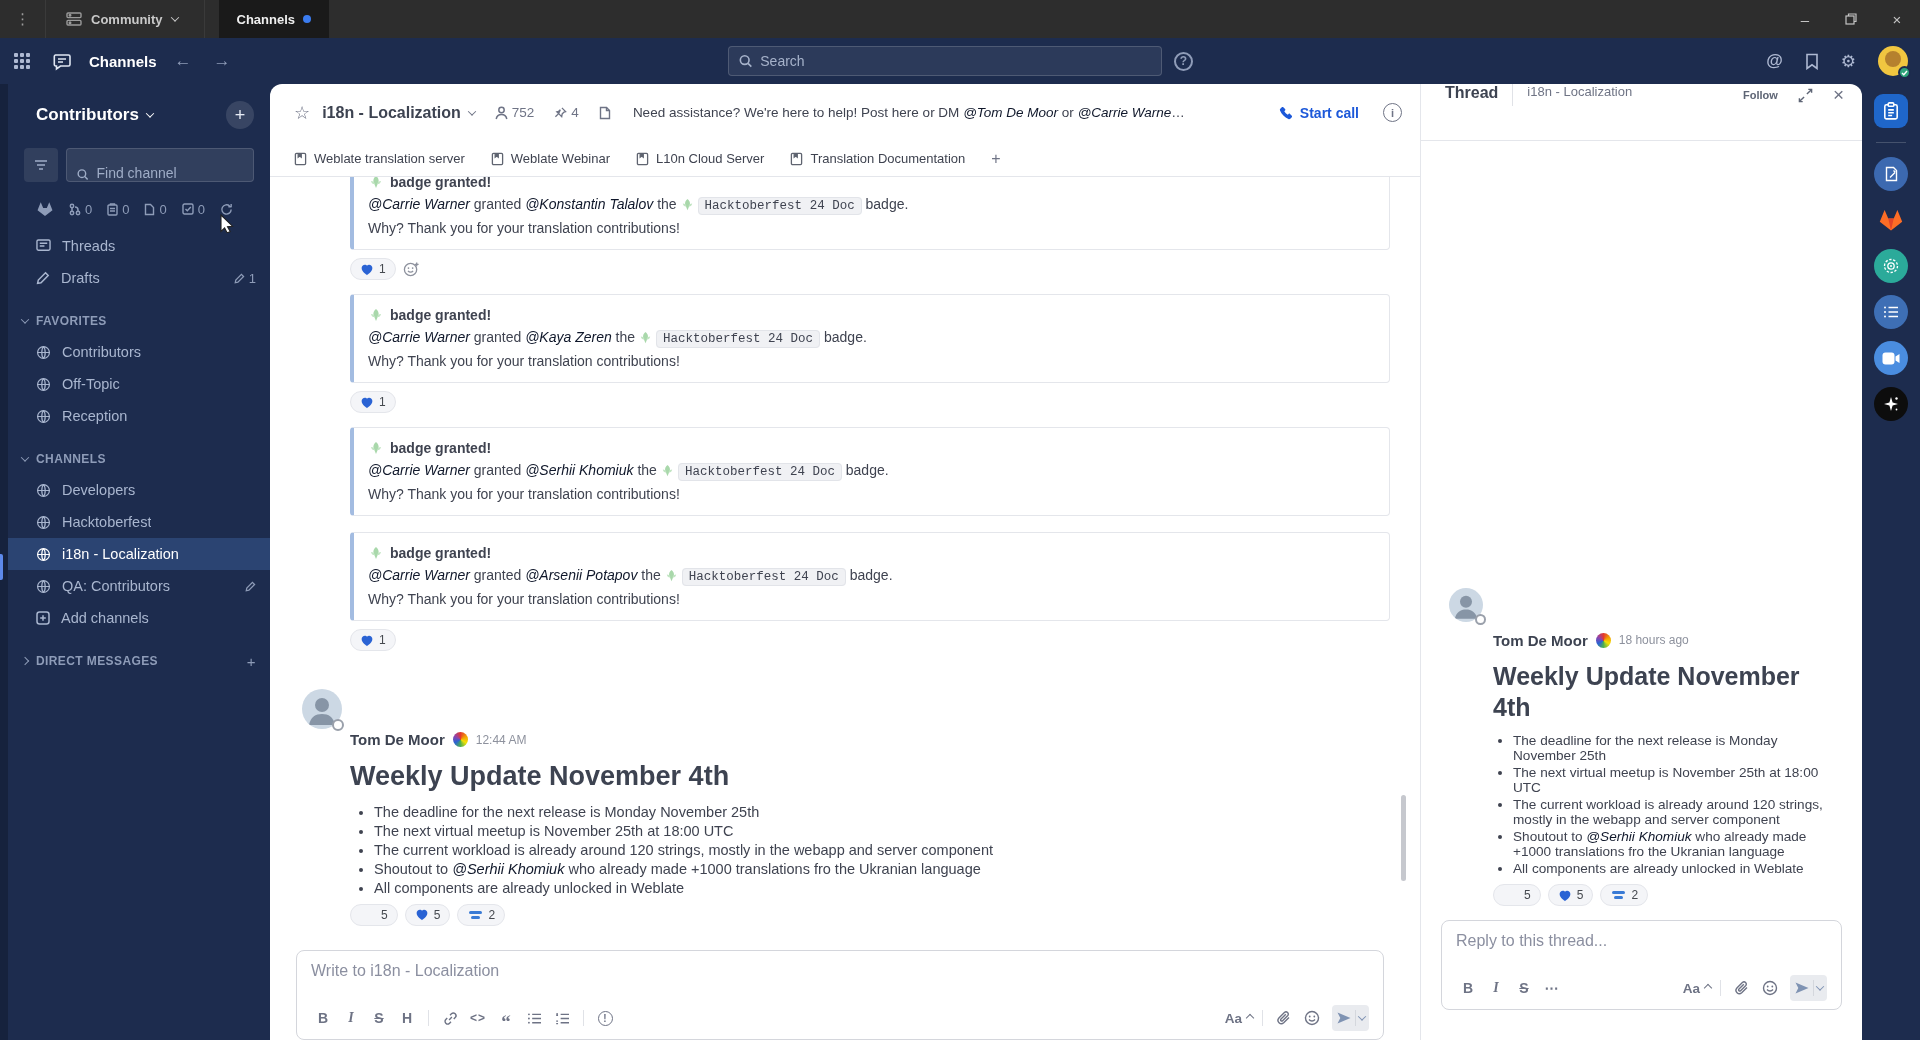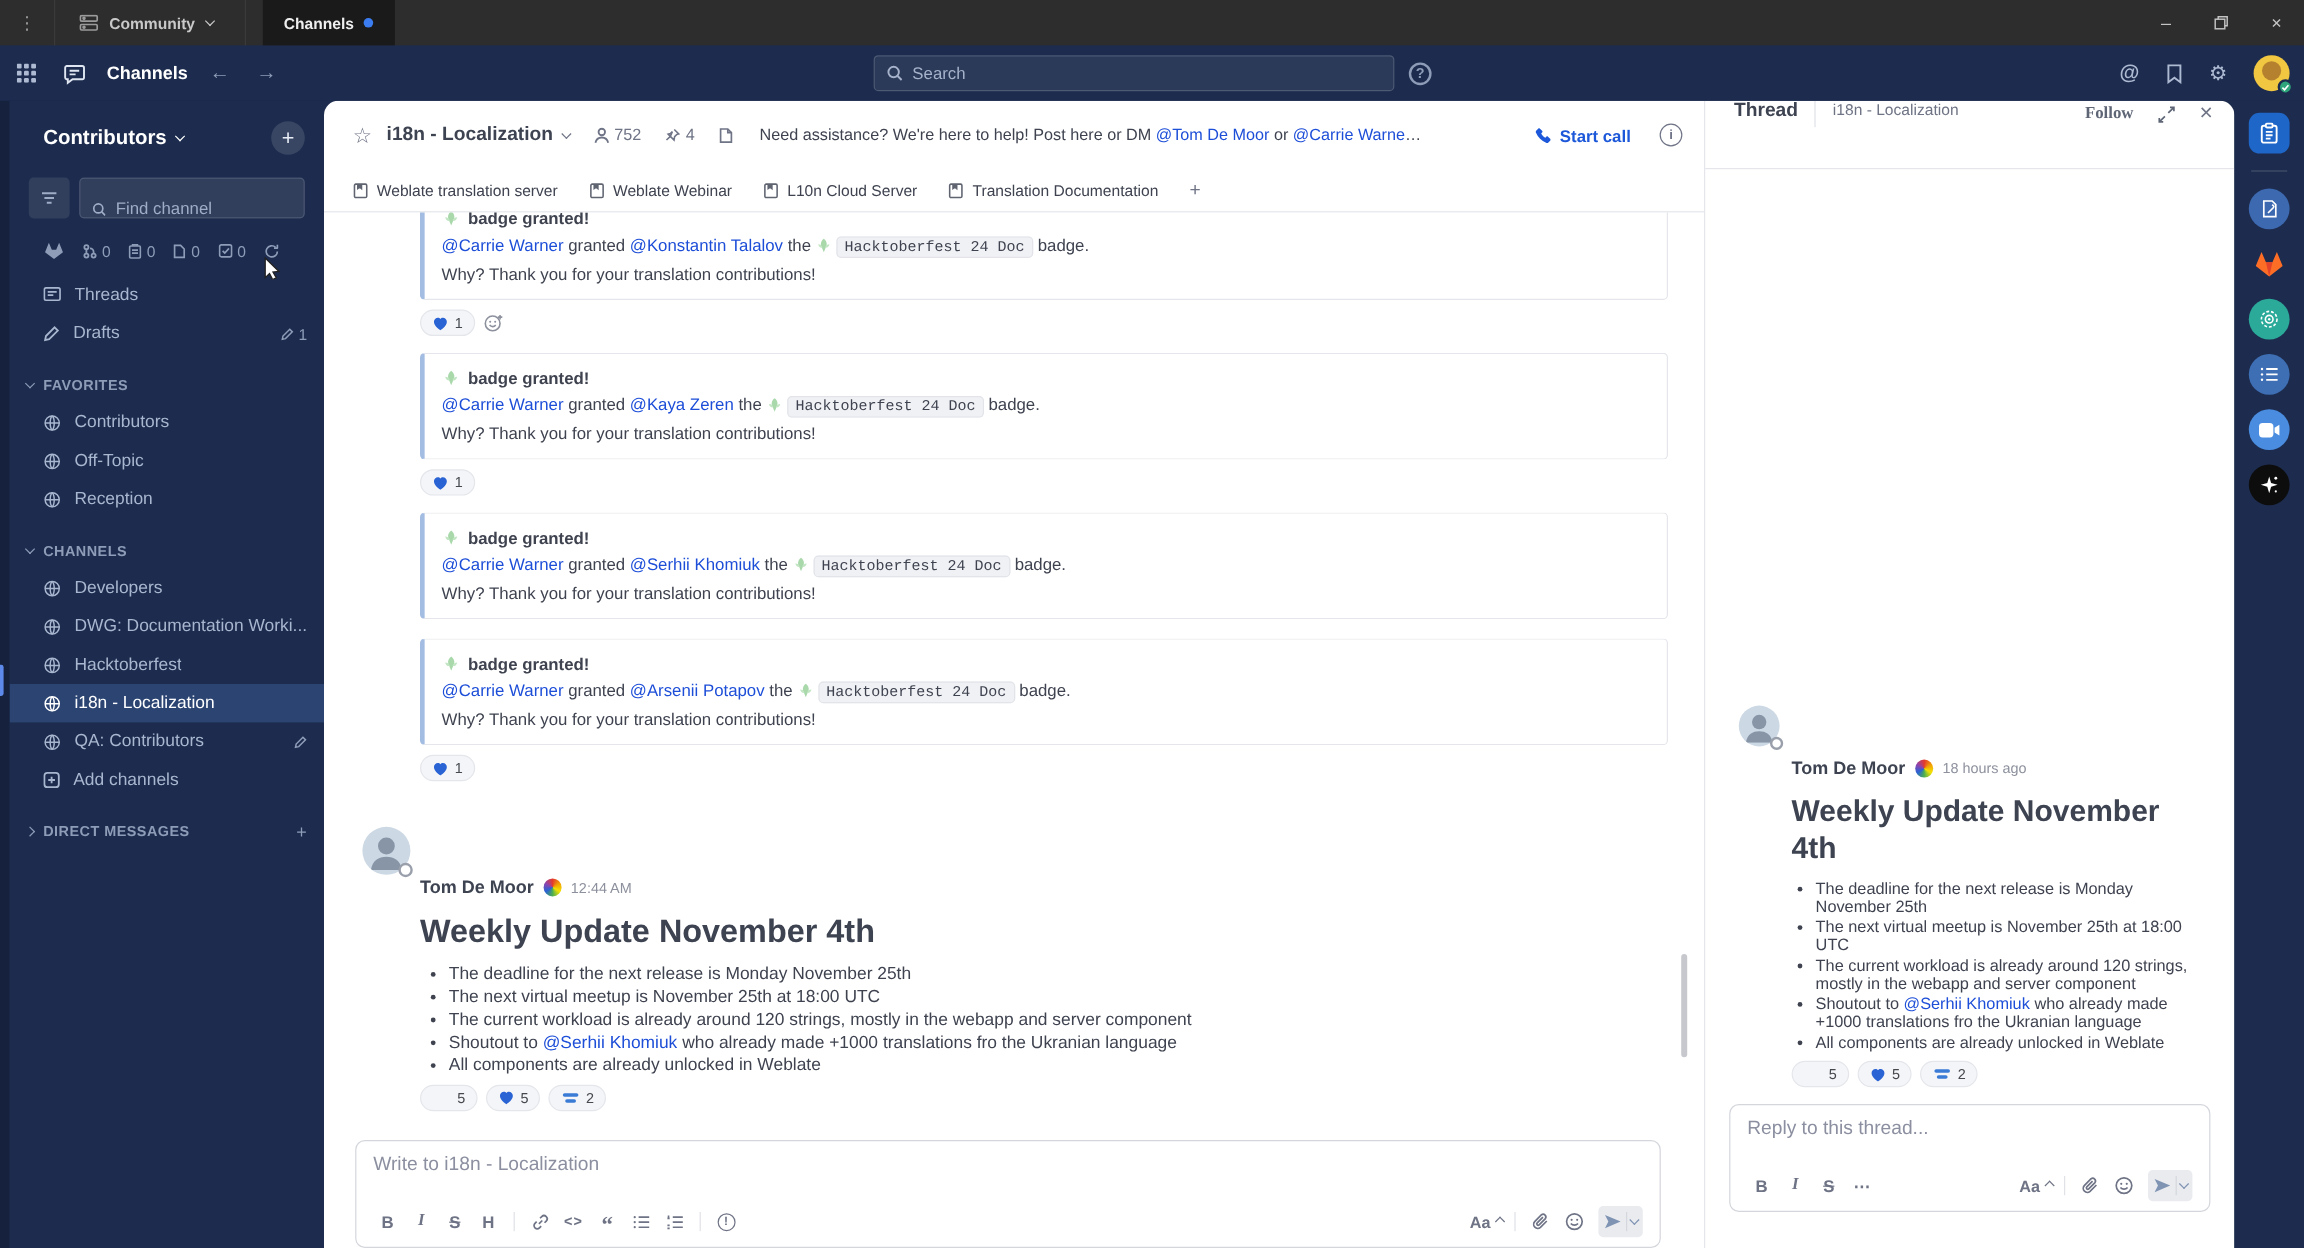--- a/index.html
+++ b/index.html
@@ -62,21 +62,21 @@
   .chev.r { transform:rotate(-45deg); }
   .chev.u { transform:rotate(-135deg); }
 
   
   .center { flex:1; display:flex; flex-direction:column; min-width:0; }
   .chan-header { height:57px; display:flex; align-items:center; padding:0 18px 0 24px; gap:8px; flex-shrink:0; }
   .star { font-size:18px; color:#6f7486; margin-right:4px; }
   .chan-title { font-size:16px; font-weight:700; color:#3d4351; display:flex; align-items:center; gap:8px; }
   .hstat { display:flex; align-items:center; gap:4px; color:#6f7486; font-size:13.5px; margin-left:12px; }
   .chan-desc { margin-left:14px; font-size:13.5px; color:#3f4350; white-space:nowrap; overflow:hidden; text-overflow:ellipsis; max-width:555px; }
-  a.link, .link { color:#1d4ed8; text-decoration:none; }
+  a.link, .link { color:#0f172a; text-decoration:none;font-style:italic; }
   .start-call { margin-left:auto; display:flex; align-items:center; gap:7px; color:#1c58d9; font-size:14px; font-weight:600; }
   .info-btn { width:19px; height:19px; border:1.5px solid #6f7486; border-radius:50%; color:#6f7486; font-size:11px; display:flex; align-items:center; justify-content:center; margin-left:16px; font-weight:700; }
   .bookmarks { height:36px; border-bottom:1px solid #e4e6eb; display:flex; align-items:center; gap:26px; padding:0 24px; flex-shrink:0; }
   .bm { display:flex; align-items:center; gap:7px; font-size:13px; color:#3f4350; }
   .bm-add { color:#6f7486; font-size:16px; }
 
   
   .msg-area { flex:1; overflow:hidden; position:relative; padding:0 30px 4px 80px; display:flex; flex-direction:column; justify-content:flex-start; }
   .attach { border:1px solid #e4e6eb; border-left:4px solid #a3bce1; border-radius:4px; padding:9px 14px 10px; font-size:14px; line-height:22px; }
   .attach .head { font-weight:700; display:flex; align-items:center; gap:6px; }
@@ -117,21 +117,21 @@
   .send-group .dv { width:1px; height:16px; background:#d4d7dd; margin:0 3px; }
   .spacer { flex:1; }
 
   
   .thread { width:442px; border-left:1px solid #e4e6eb; display:flex; flex-direction:column; }
   .th-header { height:57px; display:flex; align-items:flex-start; padding:0 18px 0 24px; border-bottom:1px solid #e4e6eb; flex-shrink:0; }
   .th-title { font-size:16px; font-weight:700; color:#3d4351; }
   .th-sep { width:1px; height:22px; background:#e0e2e7; margin:0 14px; }
   .th-chan { font-size:13px; color:#6f7485; }
   .th-actions { margin-left:auto; display:flex; align-items:center; gap:20px; color:#5e6575; }
-  .follow { font-size:14px; font-weight:600;font-family:Liberation Serif, serif; }
+  .follow { font-size:11px; font-weight:600; }
   .th-close { font-size:19px; color:#6f7486; }
   .th-body { flex:1; overflow:hidden; display:flex; flex-direction:column; justify-content:flex-end; padding:0 20px 6px 72px; }
   .tavatar { position:absolute; left:-44px; top:0; width:34px; height:34px; border-radius:50%; background:#ccd8e4; overflow:hidden; }
   .tavatar svg { margin:5px auto 0; }
   .tstatus { position:absolute; left:-18px; top:26px; width:11px; height:11px; border-radius:50%; background:#fff; border:2px solid #9aa0ab; }
   .th-body .post { margin-top:0; }
   .th-body h1 { font-size:25px; }
   .th-body ul { font-size:13.6px; padding-left:20px; }
   .th-body li { margin:2px 0; }
   .th-composer-wrap { padding:8px 20px 0; flex-shrink:0; margin-bottom:30px; }
@@ -362,27 +362,20 @@
     <div class="sec-label">
       <span class="chev"></span>
       <span>CHANNELS</span>
     </div>
     <div class="srow">
       <svg width="15" height="15" viewBox="0 0 16 16" fill="none" stroke="currentColor" stroke-width="1.3">
           <circle cx="8" cy="8" r="6.3"></circle>
           <path d="M1.7 8h12.6M8 1.7c2.4 2.1 2.4 10.5 0 12.6M8 1.7c-2.4 2.1-2.4 10.5 0 12.6"></path>
         </svg>
       <span class="lbl">Developers</span>
-    </div>
-    <div class="srow">
-      <svg width="15" height="15" viewBox="0 0 16 16" fill="none" stroke="currentColor" stroke-width="1.3">
-          <circle cx="8" cy="8" r="6.3"></circle>
-          <path d="M1.7 8h12.6M8 1.7c2.4 2.1 2.4 10.5 0 12.6M8 1.7c-2.4 2.1-2.4 10.5 0 12.6"></path>
-        </svg>
-      <span class="lbl">DWG: Documentation Worki...</span>
     </div>
     <div class="srow">
       <svg width="15" height="15" viewBox="0 0 16 16" fill="none" stroke="currentColor" stroke-width="1.3">
           <circle cx="8" cy="8" r="6.3"></circle>
           <path d="M1.7 8h12.6M8 1.7c2.4 2.1 2.4 10.5 0 12.6M8 1.7c-2.4 2.1-2.4 10.5 0 12.6"></path>
         </svg>
       <span class="lbl">Hacktoberfest</span>
     </div>
     <div class="srow sel">
       <svg width="15" height="15" viewBox="0 0 16 16" fill="none" stroke="currentColor" stroke-width="1.3">

